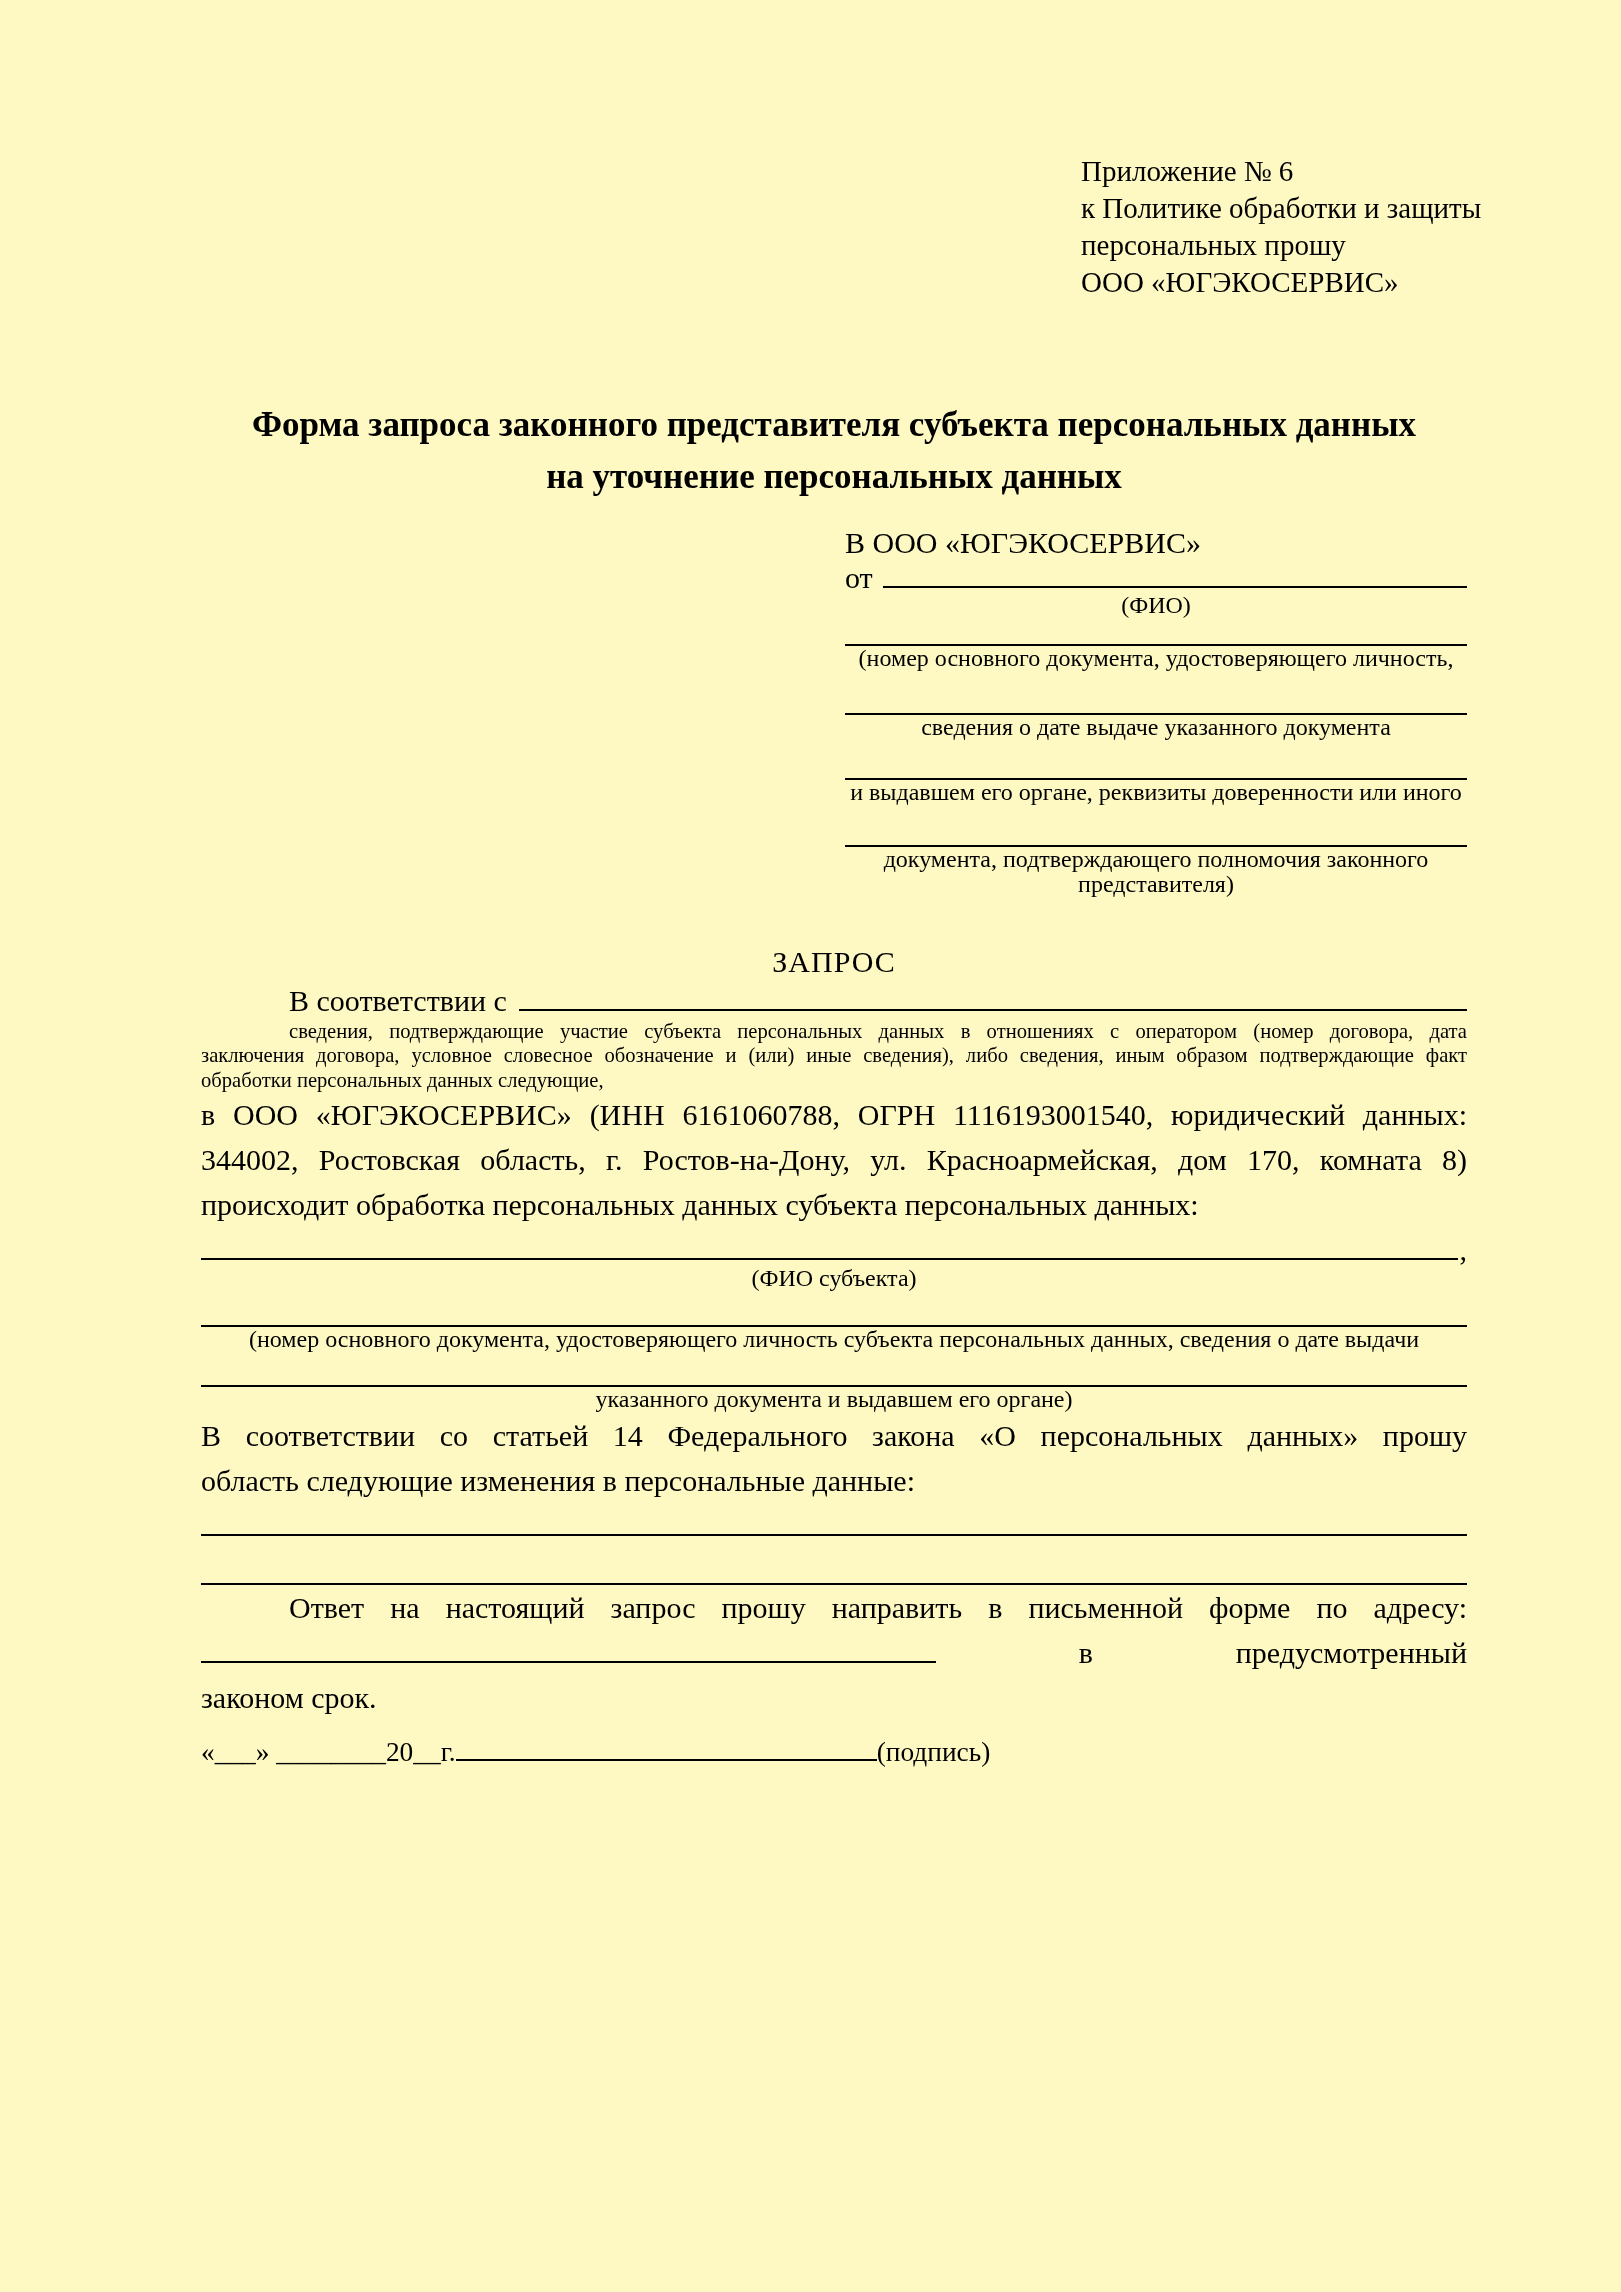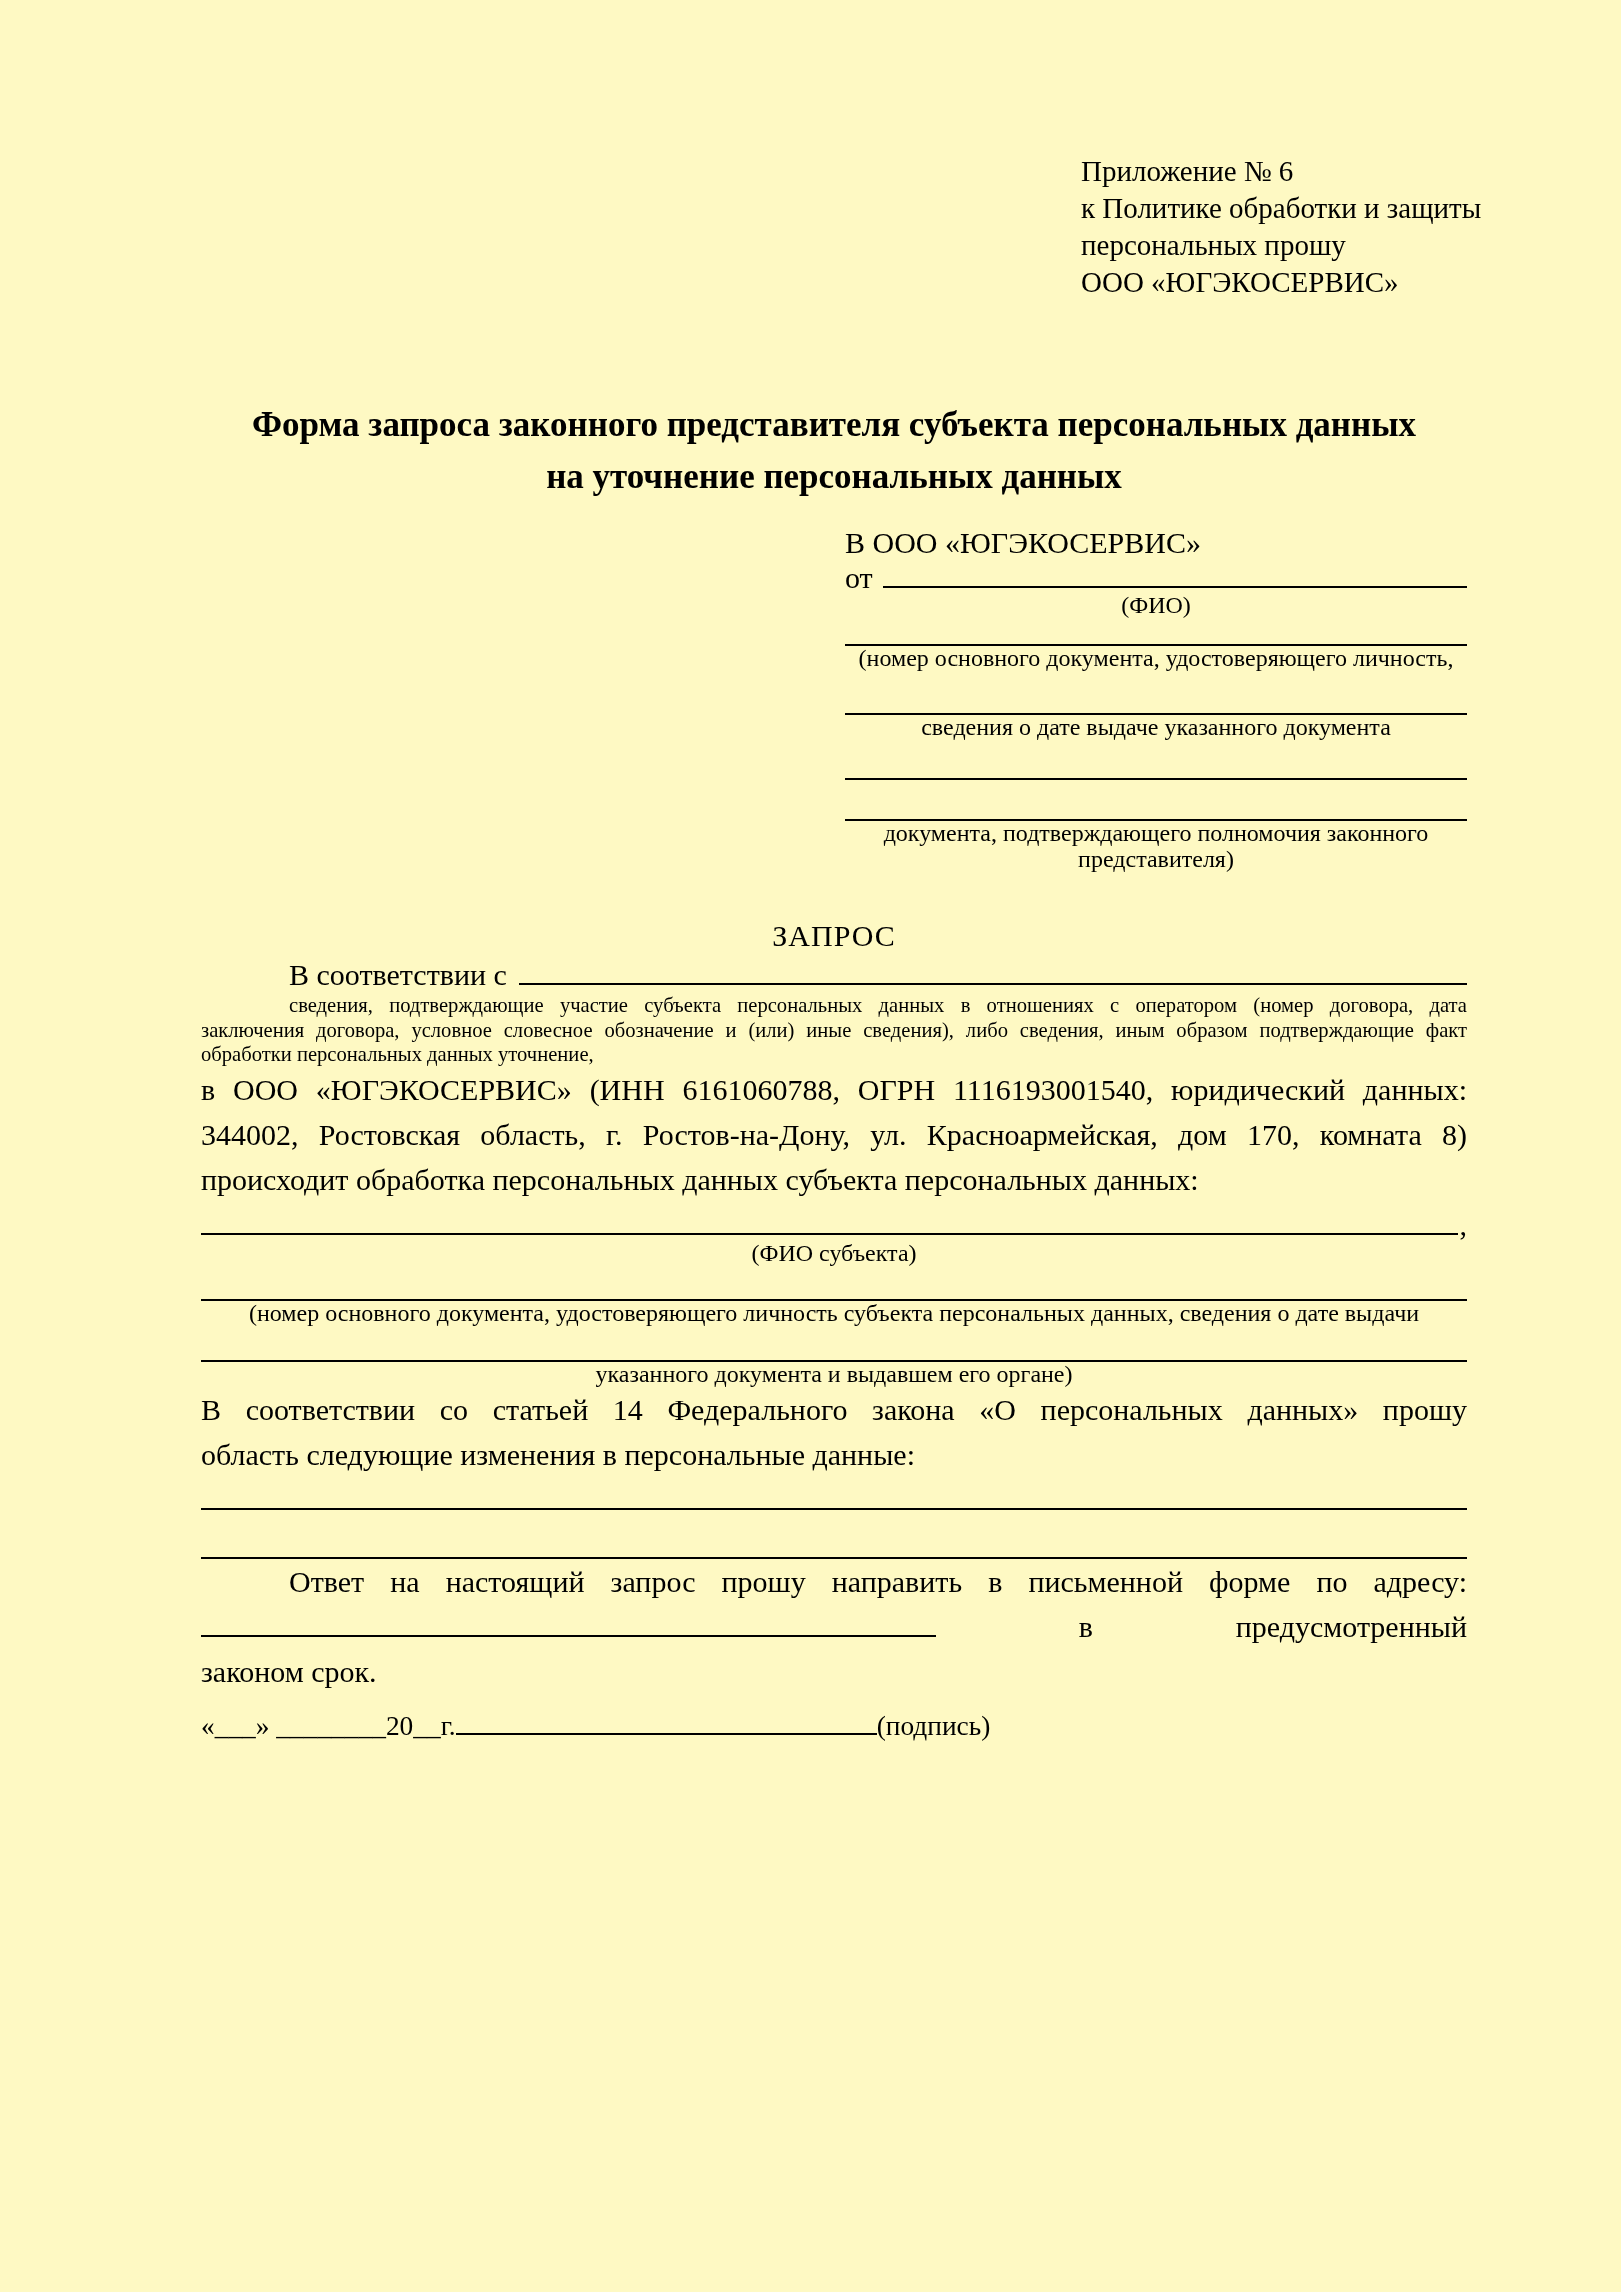--- a/index.html
+++ b/index.html
@@ -90,38 +90,39 @@
       <div>
         <div class="blank b1"></div>
         <div class="caption">(номер основного документа, удостоверяющего личность,</div>
       </div>
       <div>
         <div class="blank bf"></div>
         <div class="caption">сведения о дате выдаче указанного документа</div>
       </div>
       <div>
         <div class="blank bf2"></div>
+        <div class="caption">и выдавшем его органе, реквизиты доверенности или иного</div>
       </div>
       <div>
         <div class="blank bf3"></div>
         <div class="caption">документа, подтверждающего полномочия законного представителя)</div>
       </div>
     </div>
 
     <div class="zapros">ЗАПРОС</div>
 
     <div class="row intro-row">
       <span>В соответствии с</span>
       <span class="rfill"></span>
     </div>
 
     <div class="footnote">
       <span class="jline ind">сведения, подтверждающие участие субъекта персональных данных в отношениях с оператором (номер договора, дата</span>
       <span class="jline">заключения договора, условное словесное обозначение и (или) иные сведения), либо сведения, иным образом подтверждающие факт</span>
-      <span class="nline">обработки персональных данных уточнение,</span>
+      <span class="nline">обработки персональных данных следующие,</span>
     </div>
 
     <div class="body-par">
       <span class="jline">в ООО «ЮГЭКОСЕРВИС» (ИНН 6161060788, ОГРН 1116193001540, юридический данных:</span>
       <span class="jline">344002, Ростовская область, г. Ростов-на-Дону, ул. Красноармейская, дом 170, комната 8)</span>
       <span class="nline">происходит обработка персональных данных субъекта персональных данных:</span>
     </div>
 
     <div class="row subj-row">
       <span class="rfill"></span>

